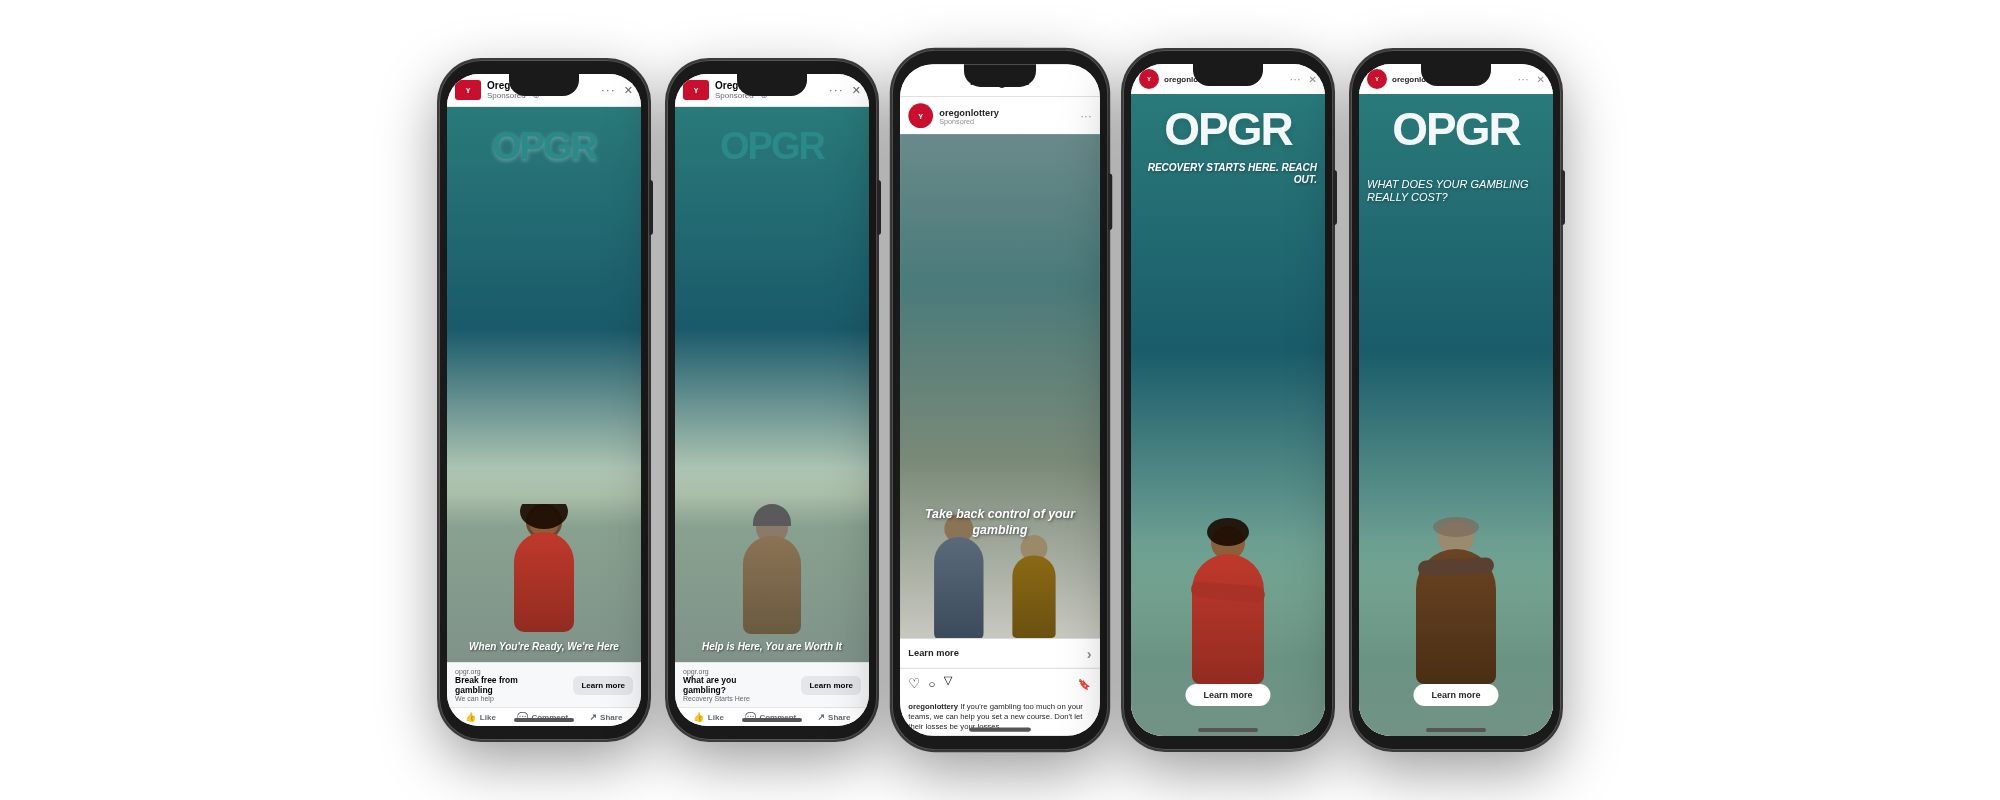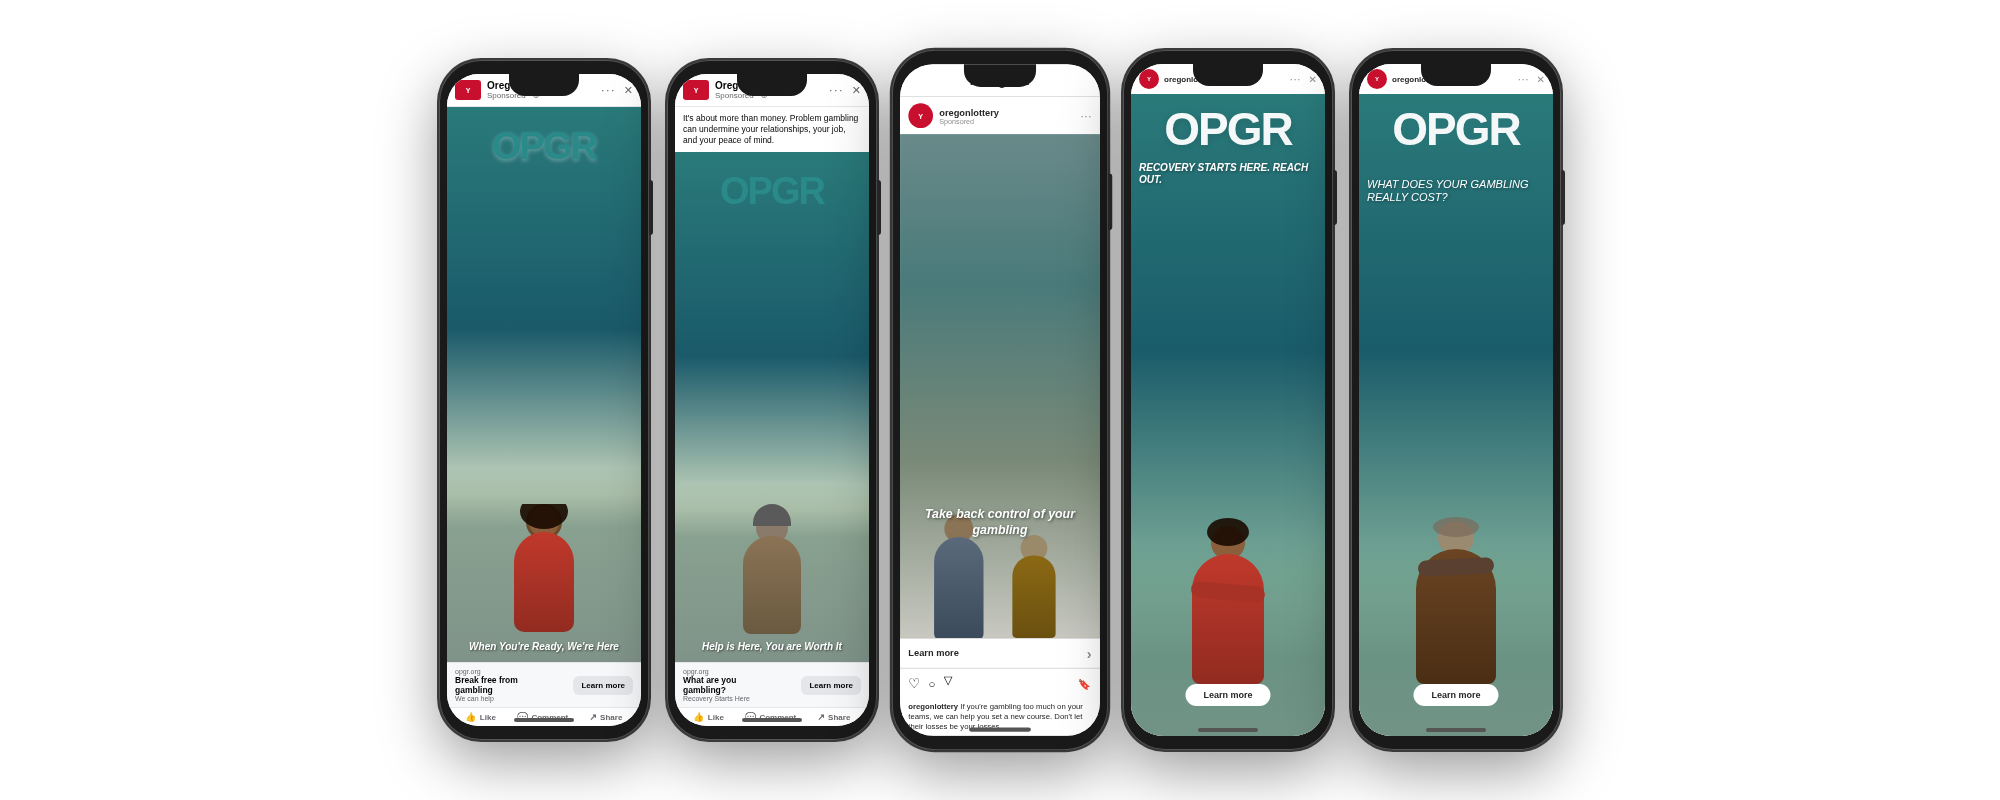--- a/index.html
+++ b/index.html
@@ -521,21 +521,20 @@
           <div class="fb-sponsored">
             <span>Sponsored · ⊕</span>
           </div>
         </div>
         <div class="fb-header-actions">
           <span class="icon-dots">···</span>
           <span class="icon-x">✕</span>
         </div>
       </div>
 
-      <div class="fb-post-text">It's about more than money. Problem gambling can undermine your relationships, your job, and your peace of mind.</div>
 
       <div class="ad-image">
         <div class="ad-image-bg opgr-bg"></div>
         <div class="oregon-banner">OREGON PROBLEM GAMBLING RESOURCE</div>
         <div style="position:absolute;top:18px;left:0;right:0;text-align:center;color:#2a8a8a;font-size:38px;font-weight:900;letter-spacing:-2px;">OPGR</div>
         <div class="trees-bg"></div>
 
         <div style="position:absolute;bottom:28px;left:50%;transform:translateX(-50%);width:80px;height:130px;overflow:hidden;">
           <div style="position:absolute;top:8px;left:50%;transform:translateX(-50%);width:32px;height:32px;background:#8a7a6a;border-radius:50%;"></div>
           <div style="position:absolute;top:0;left:50%;transform:translateX(-50%);width:38px;height:22px;background:#5a5a5a;border-radius:20px 20px 0 0;"></div>
@@ -652,21 +651,21 @@
         <div style="position:absolute;bottom:0;left:0;right:0;height:30%;background:linear-gradient(180deg,transparent,#3a6a5a 60%,#2a5a4a 100%);opacity:0.5;"></div>
 
         <div style="position:absolute;bottom:50px;left:50%;transform:translateX(-50%);width:90px;height:160px;">
           <div style="position:absolute;top:0;left:50%;transform:translateX(-50%);width:34px;height:34px;background:#8B5E3C;border-radius:50%;"></div>
           <div style="position:absolute;top:-8px;left:50%;transform:translateX(-50%);width:42px;height:28px;background:#1a0a00;border-radius:50%;opacity:0.9;"></div>
           <div style="position:absolute;top:28px;left:50%;transform:translateX(-50%);width:72px;height:130px;background:linear-gradient(180deg,#c0392b 0%,#922b21 100%);border-radius:36px 36px 8px 8px;"></div>
 
           <div style="position:absolute;top:58px;left:8px;width:74px;height:16px;background:#a93226;border-radius:8px;transform:rotate(5deg);"></div>
         </div>
 
-        <div style="position:absolute;top:68px;left:8px;right:8px;color:white;font-size:10px;font-weight:900;font-style:italic;text-transform:uppercase;line-height:1.2;text-shadow:1px 1px 3px rgba(0,0,0,0.4);">Recovery Starts Here. Reach Out.</div>
+        <div style="position:absolute;top:68px;left:8px;right:8px;color:white;font-size:10px;font-weight:900;font-style:italic;text-transform:uppercase;line-height:1.2;text-shadow:1px 1px 3px rgba(0,0,0,0.4);text-align:right;">Recovery Starts Here. Reach Out.</div>
 
         <button style="position:absolute;bottom:30px;left:50%;transform:translateX(-50%);background:white;border:none;border-radius:20px;padding:6px 18px;font-size:9px;font-weight:700;color:#262626;white-space:nowrap;cursor:pointer;">Learn more</button>
       </div>
     </div>
     <div class="phone-bottom-bar"></div>
   </div>
 
   <div class="phone phone-5">
     <div class="phone-screen" style="background:white;">
 

